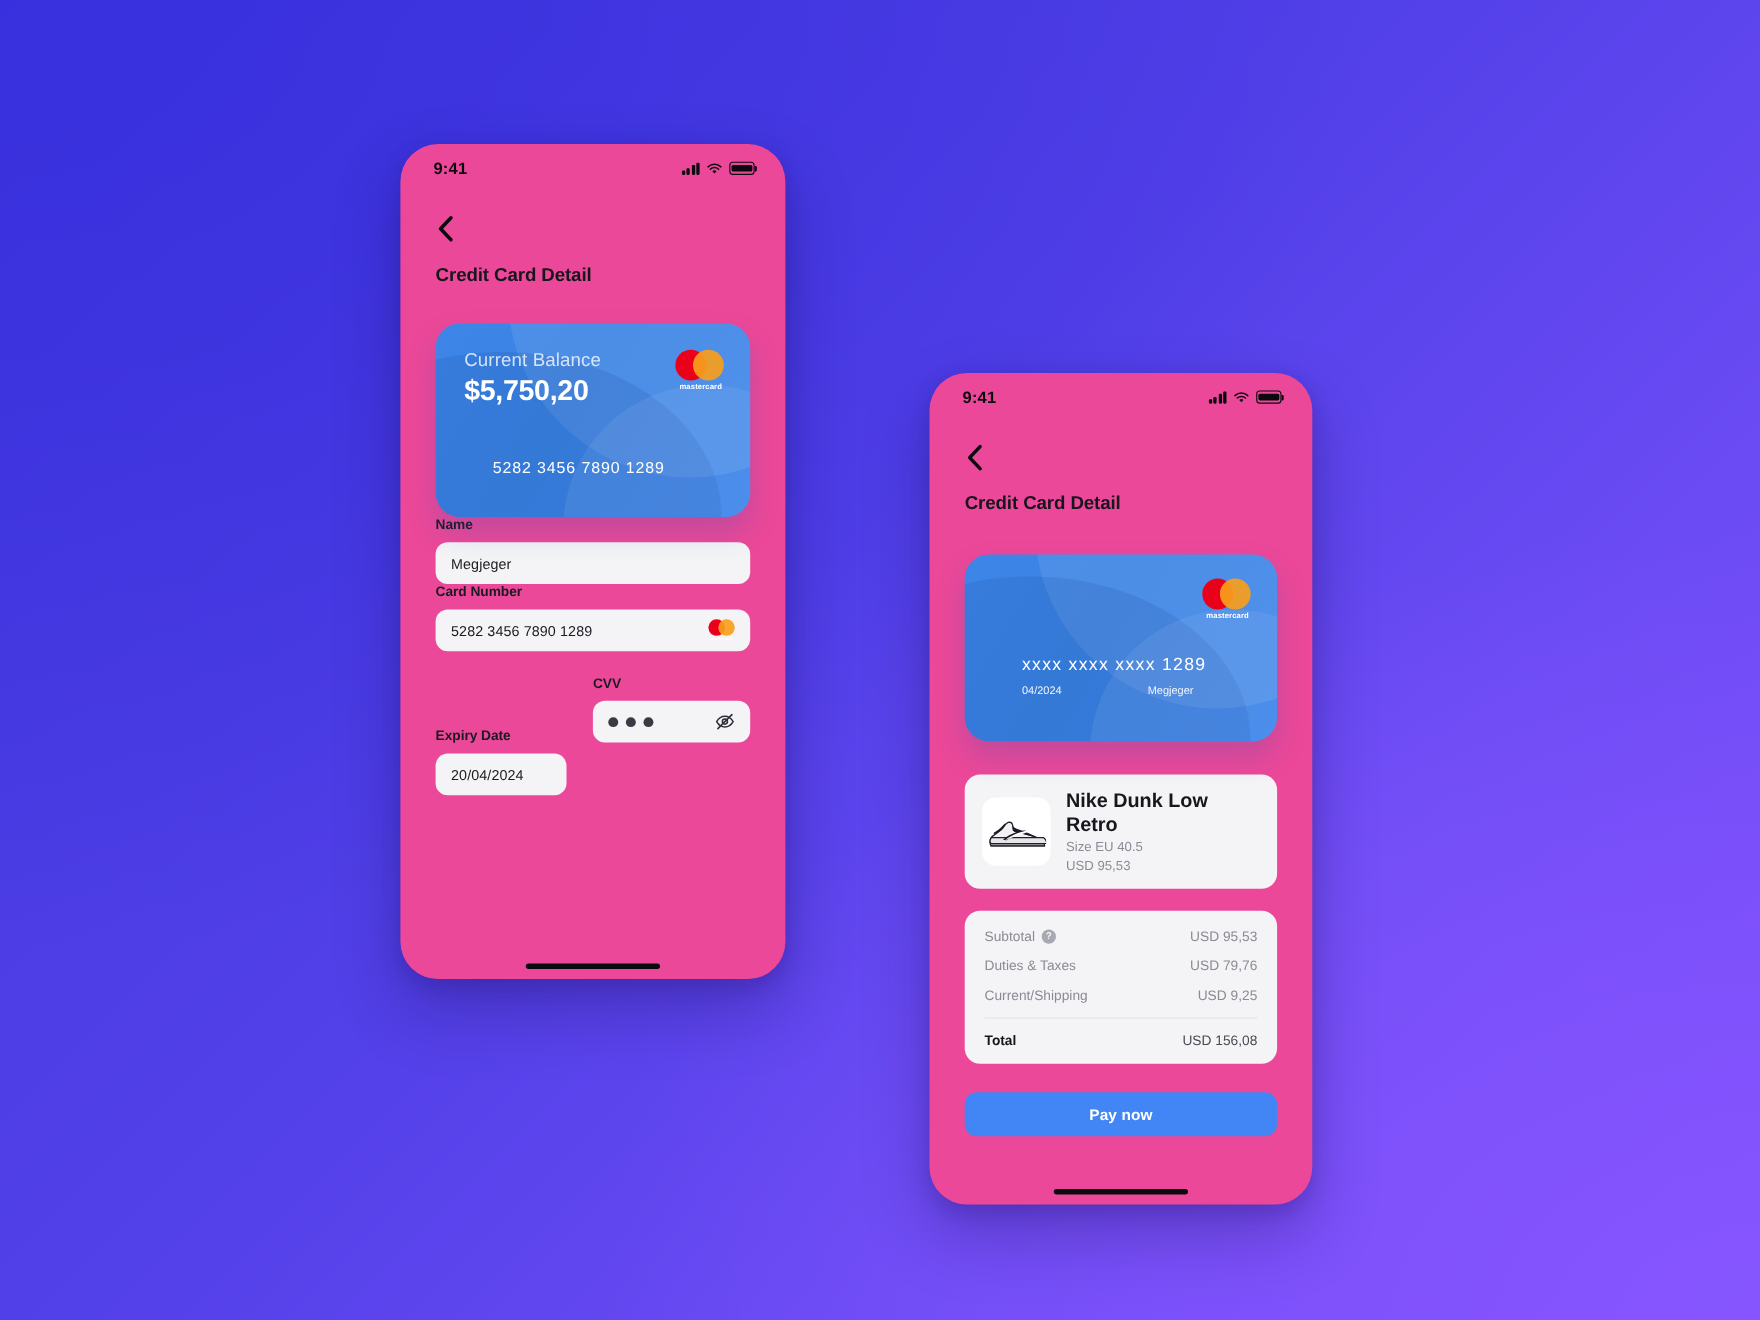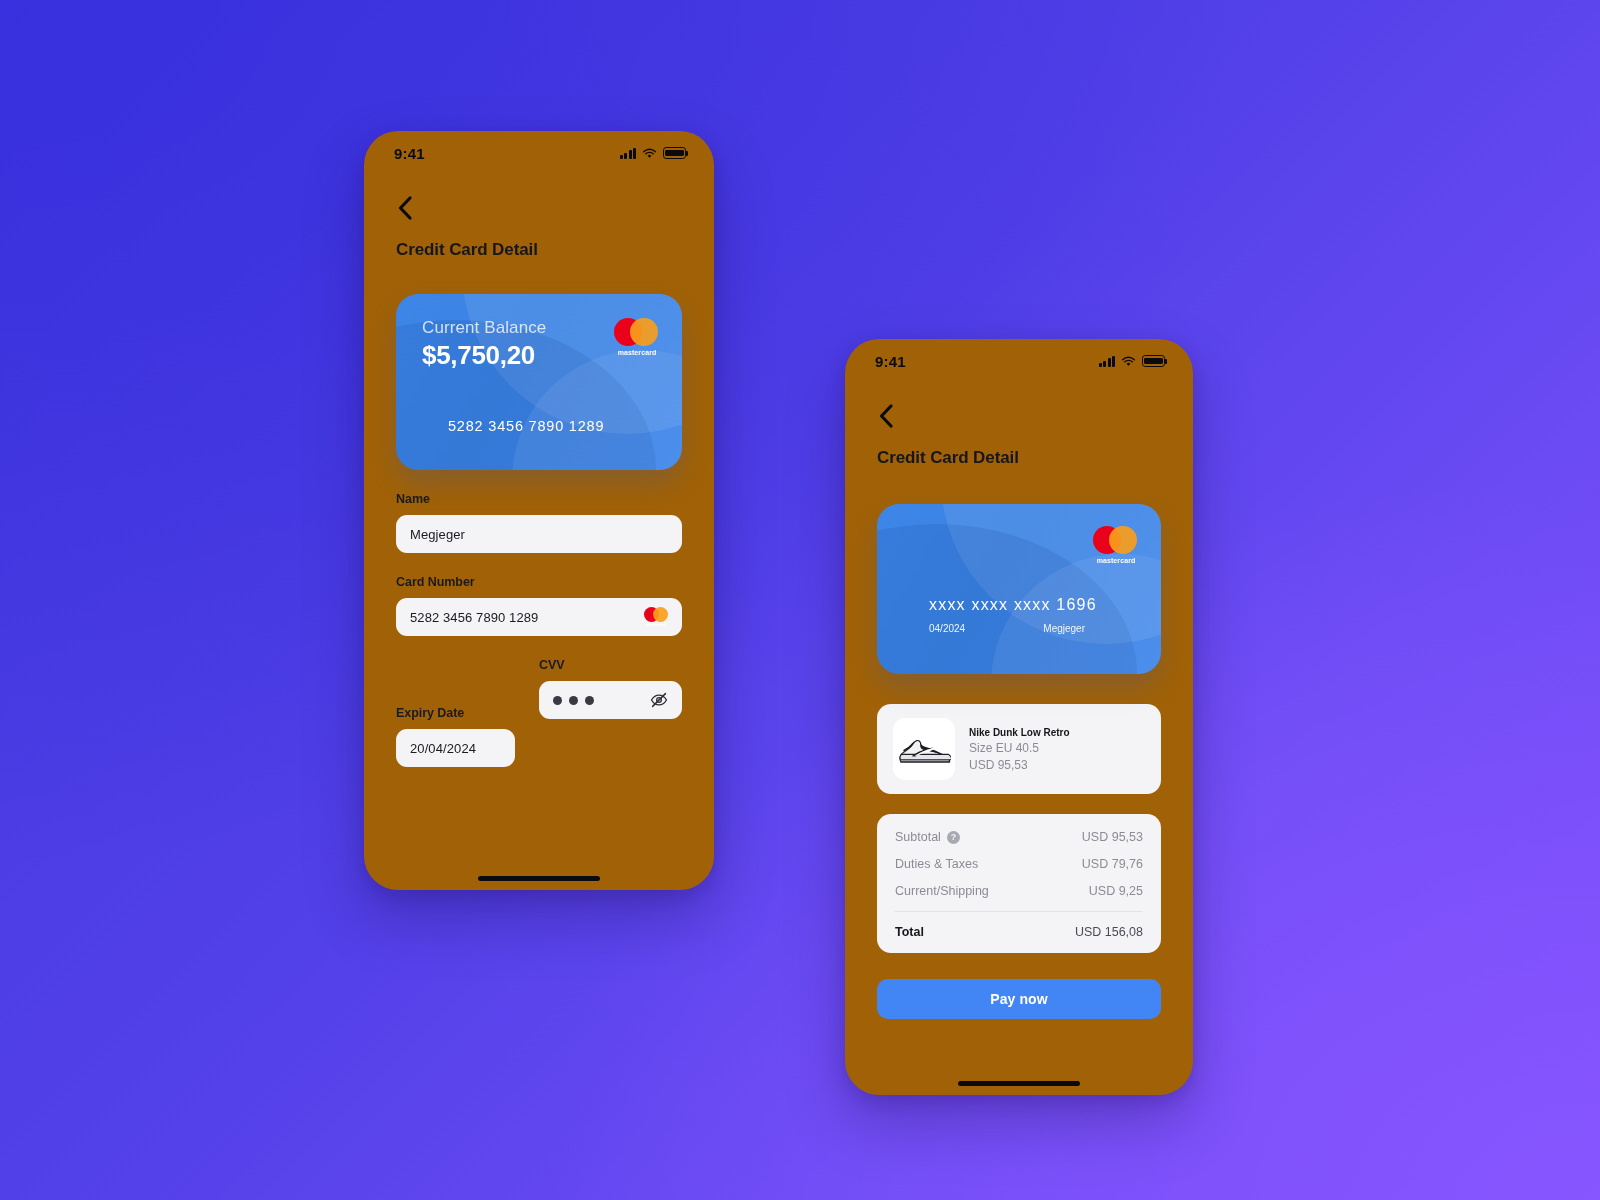--- a/index.html
+++ b/index.html
@@ -9,21 +9,21 @@
     background:
       radial-gradient(120% 110% at 100% 100%, rgba(135,86,255,0.95) 0%, rgba(135,86,255,0) 55%),
       radial-gradient(130% 120% at 0% 0%, rgba(56,47,222,0.95) 0%, rgba(56,47,222,0) 60%),
       linear-gradient(135deg, #4038DC 0%, #5240E8 45%, #6B4BF4 72%, #7C4DFC 100%);
     position:relative;
   }
 
   
   .phone {
     position:absolute;
-    background:#a16207;
+    background:#ec4899;
     overflow:hidden;
   }
   #phone-left {
     left:364px; top:131px; width:350px; height:759px;
     border-radius:34px;
     box-shadow:0 28px 60px rgba(25,10,90,0.30), 0 6px 18px rgba(25,10,90,0.18);
   }
   #phone-right {
     left:845px; top:339px; width:348px; height:756px;
     border-radius:34px;
@@ -126,21 +126,21 @@
   
   .field-label {
     font-size:12.5px; font-weight:700; color:#1a1a21; letter-spacing:-0.05px;
   }
   .input-box {
     margin-top:9px; background:#F4F4F6; border-radius:11px;
     height:38px; display:flex; align-items:center;
     padding:0 14px; justify-content:space-between;
   }
   .input-value { font-size:13px; color:#1a1a21; letter-spacing:0.1px; }
-  .field-block { margin-top:22px; }
+  .field-block { }
 
   .mc-small { width:24px; }
   .mc-small .mc-circles { height:15px; }
   .mc-small .mc-circles span { width:15px; height:15px; }
   .mc-small .mc-yellow { left:9px; }
   .mc-small .mc-text { font-size:3.4px; margin-top:1px; }
 
   .row-2 { display:flex; gap:0; margin-top:22px; }
   .col-expiry { width:50%; padding-right:24px;margin-top:48px; }
   .col-cvv { width:50%; }
@@ -158,21 +158,21 @@
 
   
   .product-card {
     margin-top:30px; background:#F4F4F6; border-radius:14px;
     padding:14px 16px; display:flex; align-items:center; gap:14px;
   }
   .product-thumb {
     width:62px; height:62px; background:#fff; border-radius:12px;
     display:flex; align-items:center; justify-content:center; flex:0 0 62px;
   }
-  .product-name { font-size:10px; font-weight:700; color:#16161c; }
+  .product-name { font-size:18px; font-weight:700; color:#16161c; }
   .product-size, .product-price {
     font-size:12px; color:#8b8b96; margin-top:3px;
   }
 
   
   .summary {
     margin-top:20px; background:#F4F4F6; border-radius:14px; padding:16px 18px 14px;
   }
   .sum-row {
     display:flex; justify-content:space-between; align-items:center;
@@ -341,21 +341,21 @@
         <div class="row-top">
           <div class="mc-logo">
             <div class="mc-circles">
                 <span class="mc-red"></span>
                 <span class="mc-yellow"></span>
               </div>
             <div class="mc-text">mastercard</div>
           </div>
         </div>
         <div class="cc-bottom">
-          <div class="cc-number">xxxx xxxx xxxx 1696</div>
+          <div class="cc-number">xxxx xxxx xxxx 1289</div>
           <div class="cc-meta">
             <span>04/2024</span>
             <span>Megjeger</span>
           </div>
         </div>
       </div>
     </div>
 
     <div class="product-card">
       <div class="product-thumb">

